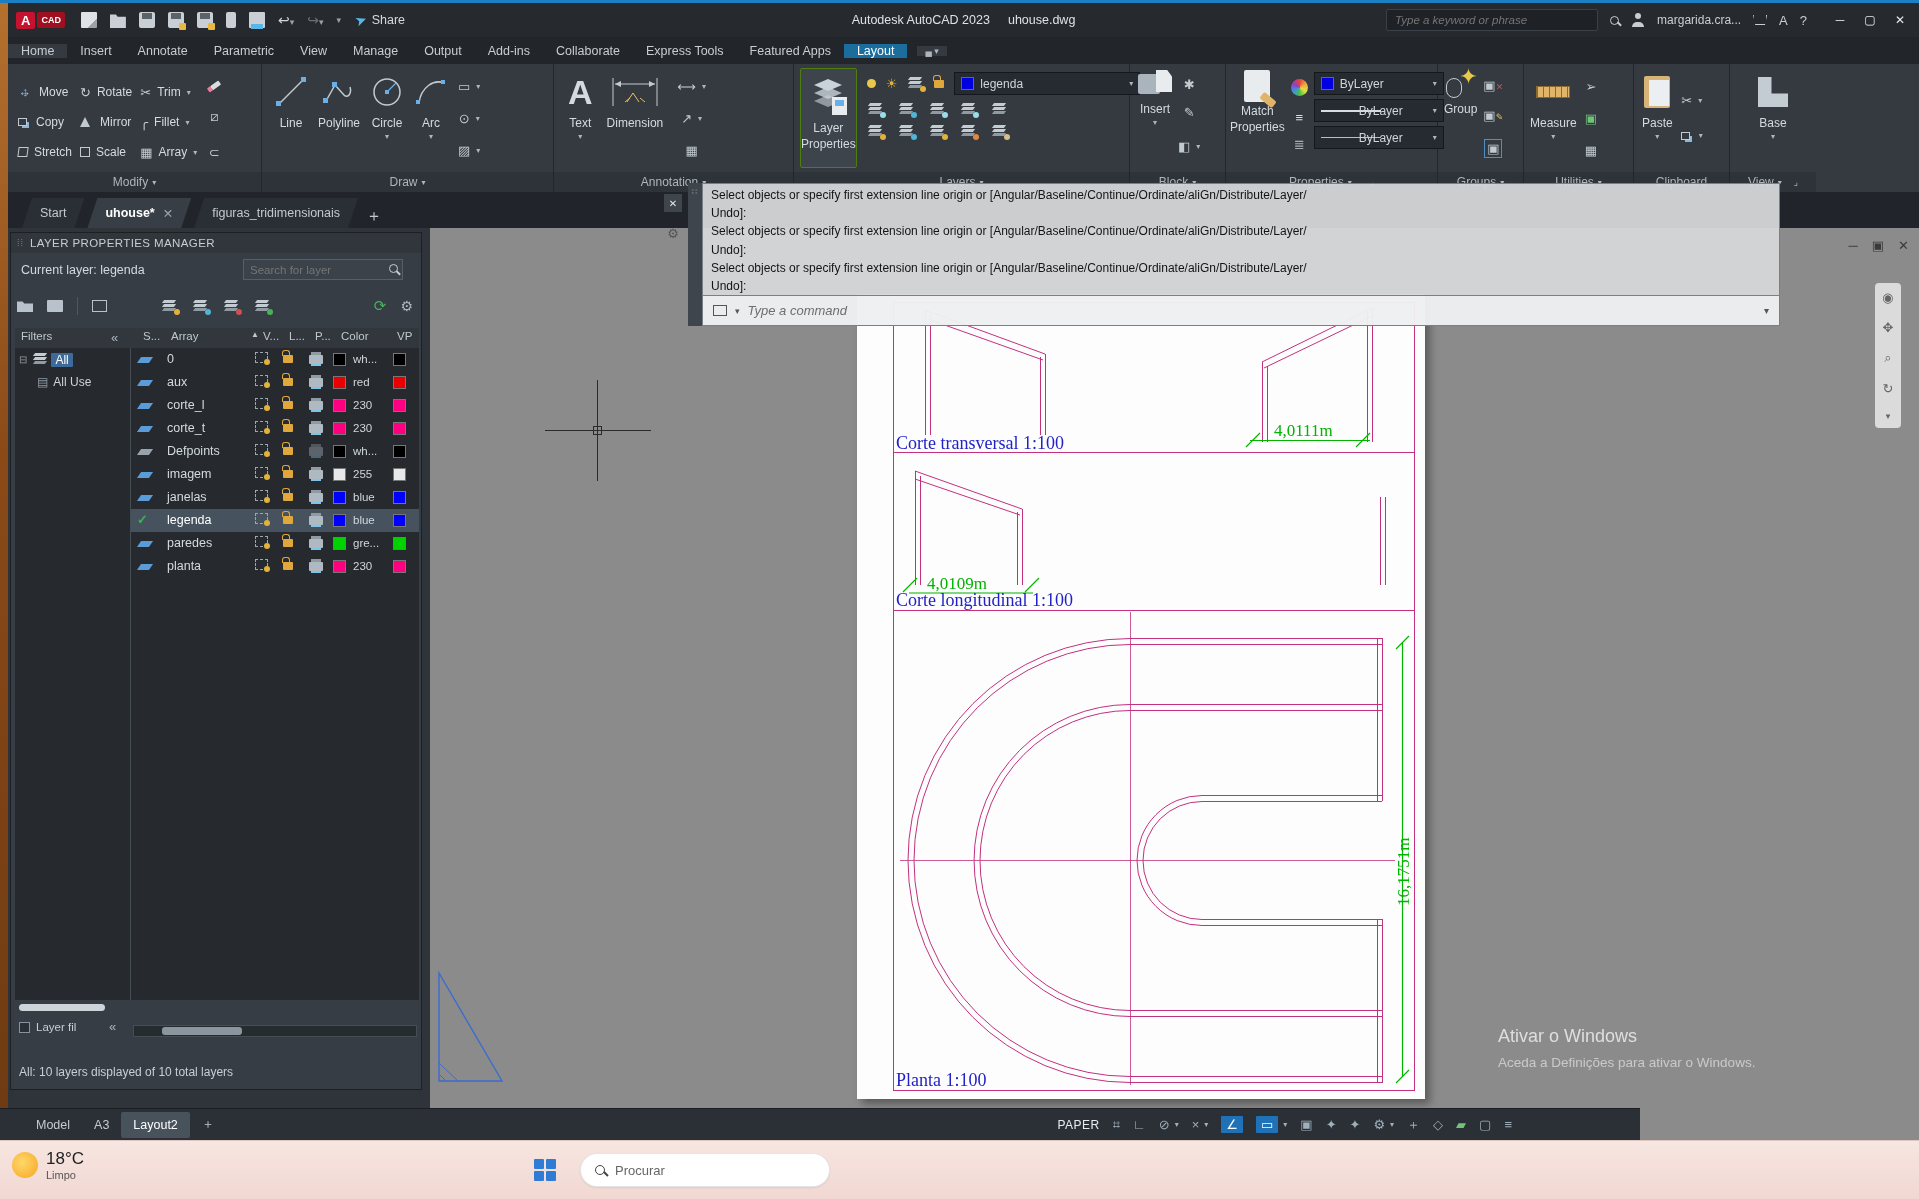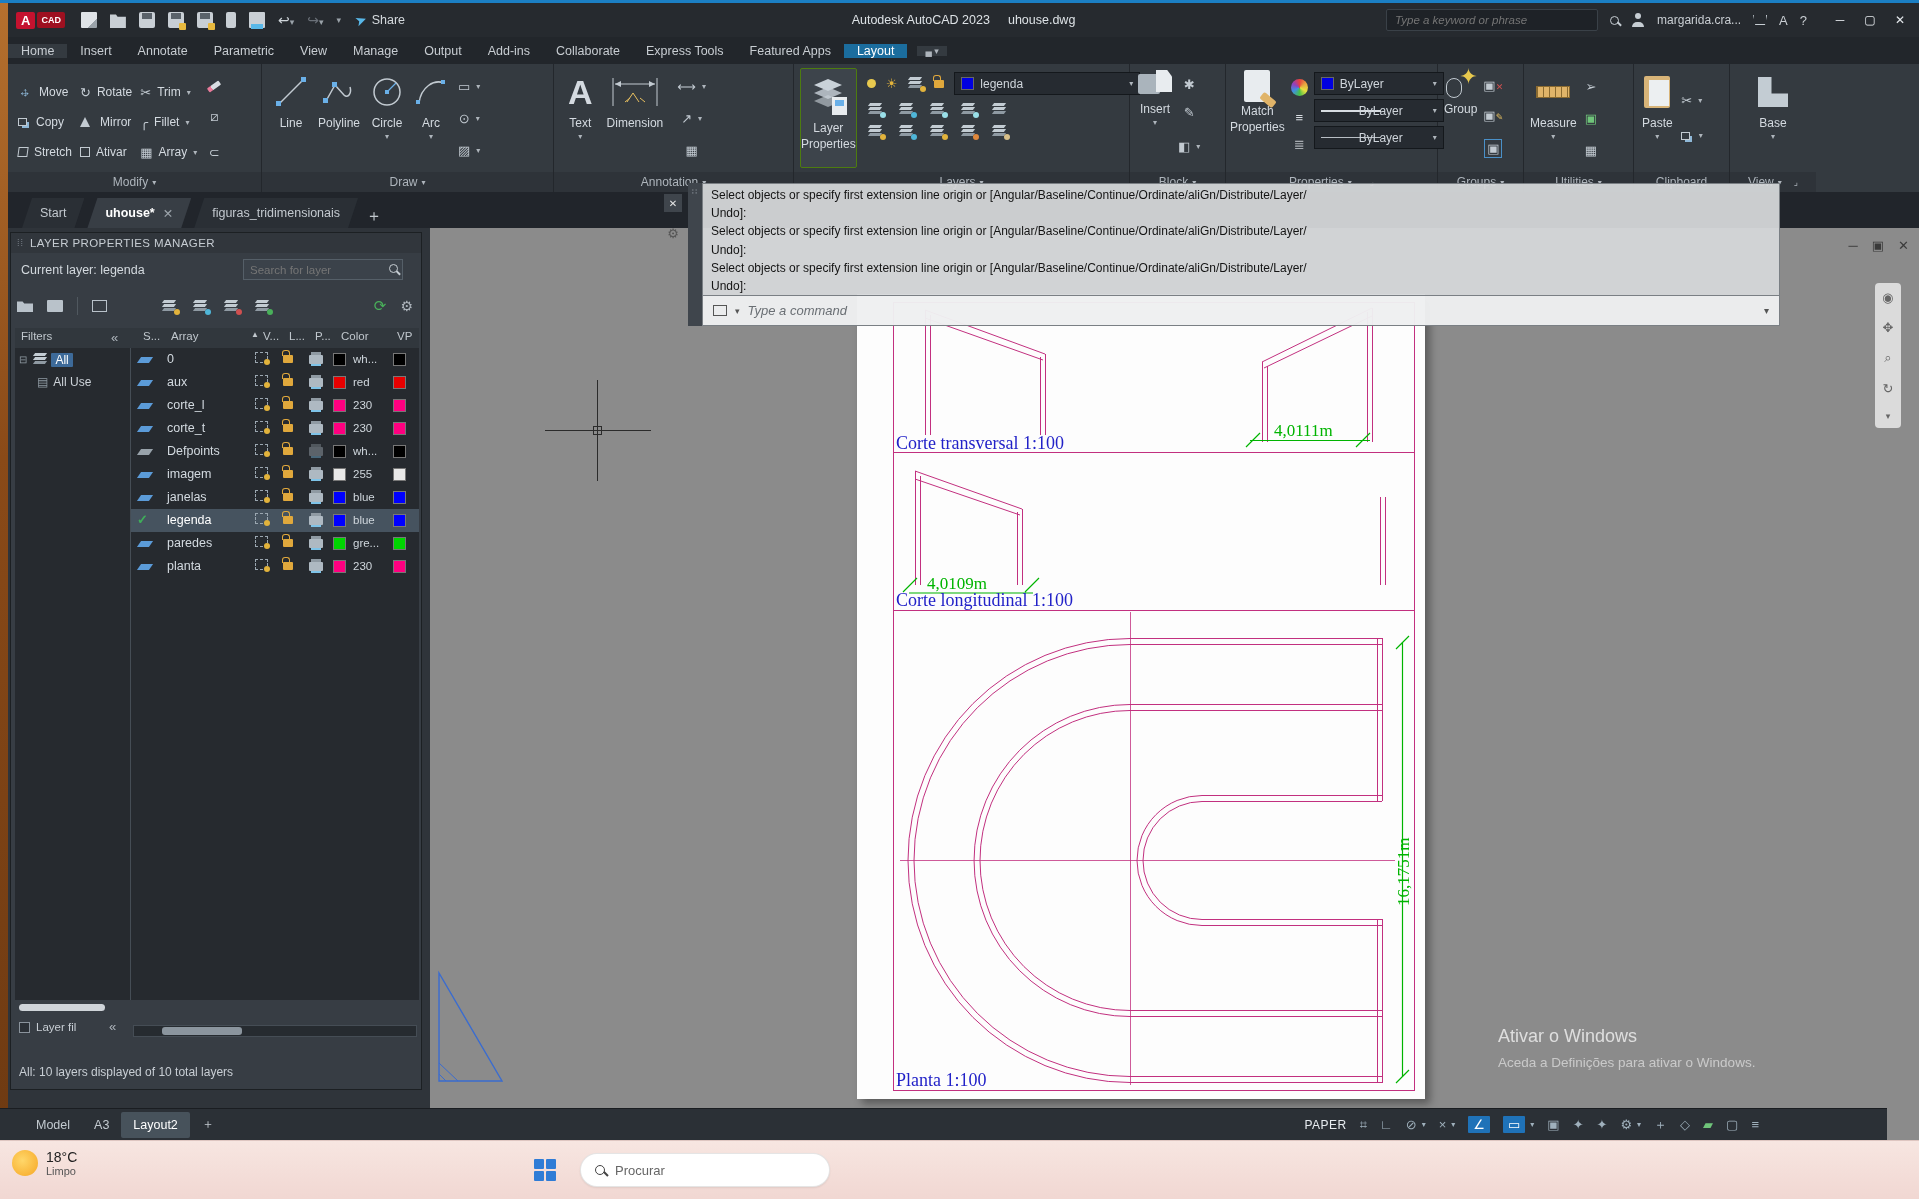--- a/index.html
+++ b/index.html
@@ -171,33 +171,33 @@
   #cmd-close{position:absolute;left:0;top:11px;width:18px;height:18px;background:#3f454c;color:#e8e8e8;font-size:10px;display:flex;align-items:center;justify-content:center;}
   #cmd-tool{position:absolute;left:0;top:41px;width:18px;height:18px;color:#555;font-size:13px;display:flex;align-items:center;justify-content:center;}
   #cmd-grip{position:absolute;left:24px;top:0;width:14px;height:143px;background:#3f454c;color:#8a929a;font-size:8px;text-align:center;padding-top:4px;letter-spacing:1px;}
   #cmd-msgs{position:absolute;left:38px;top:0;width:1078px;height:113px;background:rgba(214,216,218,.94);border:1px solid #7a7f84;padding:2px 8px;font-family:"Liberation Mono",monospace;font-size:12px;line-height:18.2px;color:#141414;white-space:nowrap;overflow:hidden;}
   #cmd-input{position:absolute;left:38px;top:113px;width:1078px;height:30px;background:rgba(238,239,241,.97);border:1px solid #7a7f84;border-top:none;display:flex;align-items:center;padding:0 10px;gap:8px;}
   #cmd-input .prompt{font-style:italic;color:#6a6f74;font-size:13px;}
   #cmd-input .boxic{width:14px;height:11px;border:1.5px solid #555;}
   #cmd-input .enddd{margin-left:auto;color:#555;font-size:10px;}
 
   
-  #statusbar{position:absolute;left:0;top:1108px;width:1887px;height:32px;background:#2b3036;border-top:1px solid #1a1d21;display:flex;align-items:center;color:#c3cad0;font-size:12.5px;}
+  #statusbar{position:absolute;left:0;top:1108px;width:1640px;height:32px;background:#2b3036;border-top:1px solid #1a1d21;display:flex;align-items:center;color:#c3cad0;font-size:12.5px;}
   #statusbar .stab{padding:0 12px;}
   #statusbar .stab.act{background:#47525b;color:#fff;height:26px;display:flex;align-items:center;border-radius:2px;}
   #sb-right{margin-left:auto;margin-right:128px;display:flex;align-items:center;gap:13px;color:#9fb0bc;font-size:13px;}
   #sb-right .paper{color:#e6ebef;font-size:12px;letter-spacing:.5px;}
   .sb-act{background:#1f72b8;color:#fff;padding:1px 5px;border-radius:1px;}
   .sb-car{font-size:8px;margin-left:-8px;}
 
   
   #taskbar{position:absolute;left:0;top:1140px;width:1919px;height:59px;background:linear-gradient(#f7e6e1,#f1d7d2);border-top:1px solid rgba(0,0,0,.08);}
   #weather{position:absolute;left:12px;top:8px;display:flex;align-items:center;gap:8px;}
   #sun{width:26px;height:26px;border-radius:50%;background:radial-gradient(circle at 40% 40%,#ffd76a,#f6a623);}
-  #weather .wt1{font-size:14px;color:#222;}
+  #weather .wt1{font-size:17px;color:#222;}
   #weather .wt2{font-size:11px;color:#555;}
   #startbtn{position:absolute;left:534px;top:18px;width:22px;height:22px;display:grid;grid-template-columns:10px 10px;grid-template-rows:10px 10px;gap:2px;}
   #startbtn i{background:#2f7cd6;border-radius:1px;}
   #tsearch{position:absolute;left:580px;top:12px;width:250px;height:34px;background:#fff;border:1px solid rgba(0,0,0,.1);border-radius:17px;display:flex;align-items:center;gap:10px;padding:0 14px;color:#666;font-size:13px;box-shadow:0 1px 2px rgba(0,0,0,.08);}
   .mag2{position:relative;width:10px;height:10px;border:1.6px solid #444;border-radius:50%;display:inline-block;}
   .mag2::after{content:"";position:absolute;width:6px;height:1.6px;background:#444;transform:rotate(45deg);right:-5px;bottom:-1px;}
 
   svg text{font-family:"Liberation Serif",serif;}
 </style>
 </head>
@@ -285,21 +285,21 @@
           <div class="rb-sm">
               <span class="g gsm">↻</span>
               <span>Rotate</span>
             </div>
           <div class="rb-sm">
               <span class="mirico"></span>
               <span>Mirror</span>
             </div>
           <div class="rb-sm">
               <span class="sqico"></span>
-              <span>Ativar</span>
+              <span>Scale</span>
             </div>
         </div>
         <div style="display:flex;flex-direction:column;gap:4px">
           <div class="rb-sm">
               <span class="g gsm">✂</span>
               <span>Trim</span>
               <span class="car">▾</span>
             </div>
           <div class="rb-sm">
               <span class="g gsm">╭</span>

